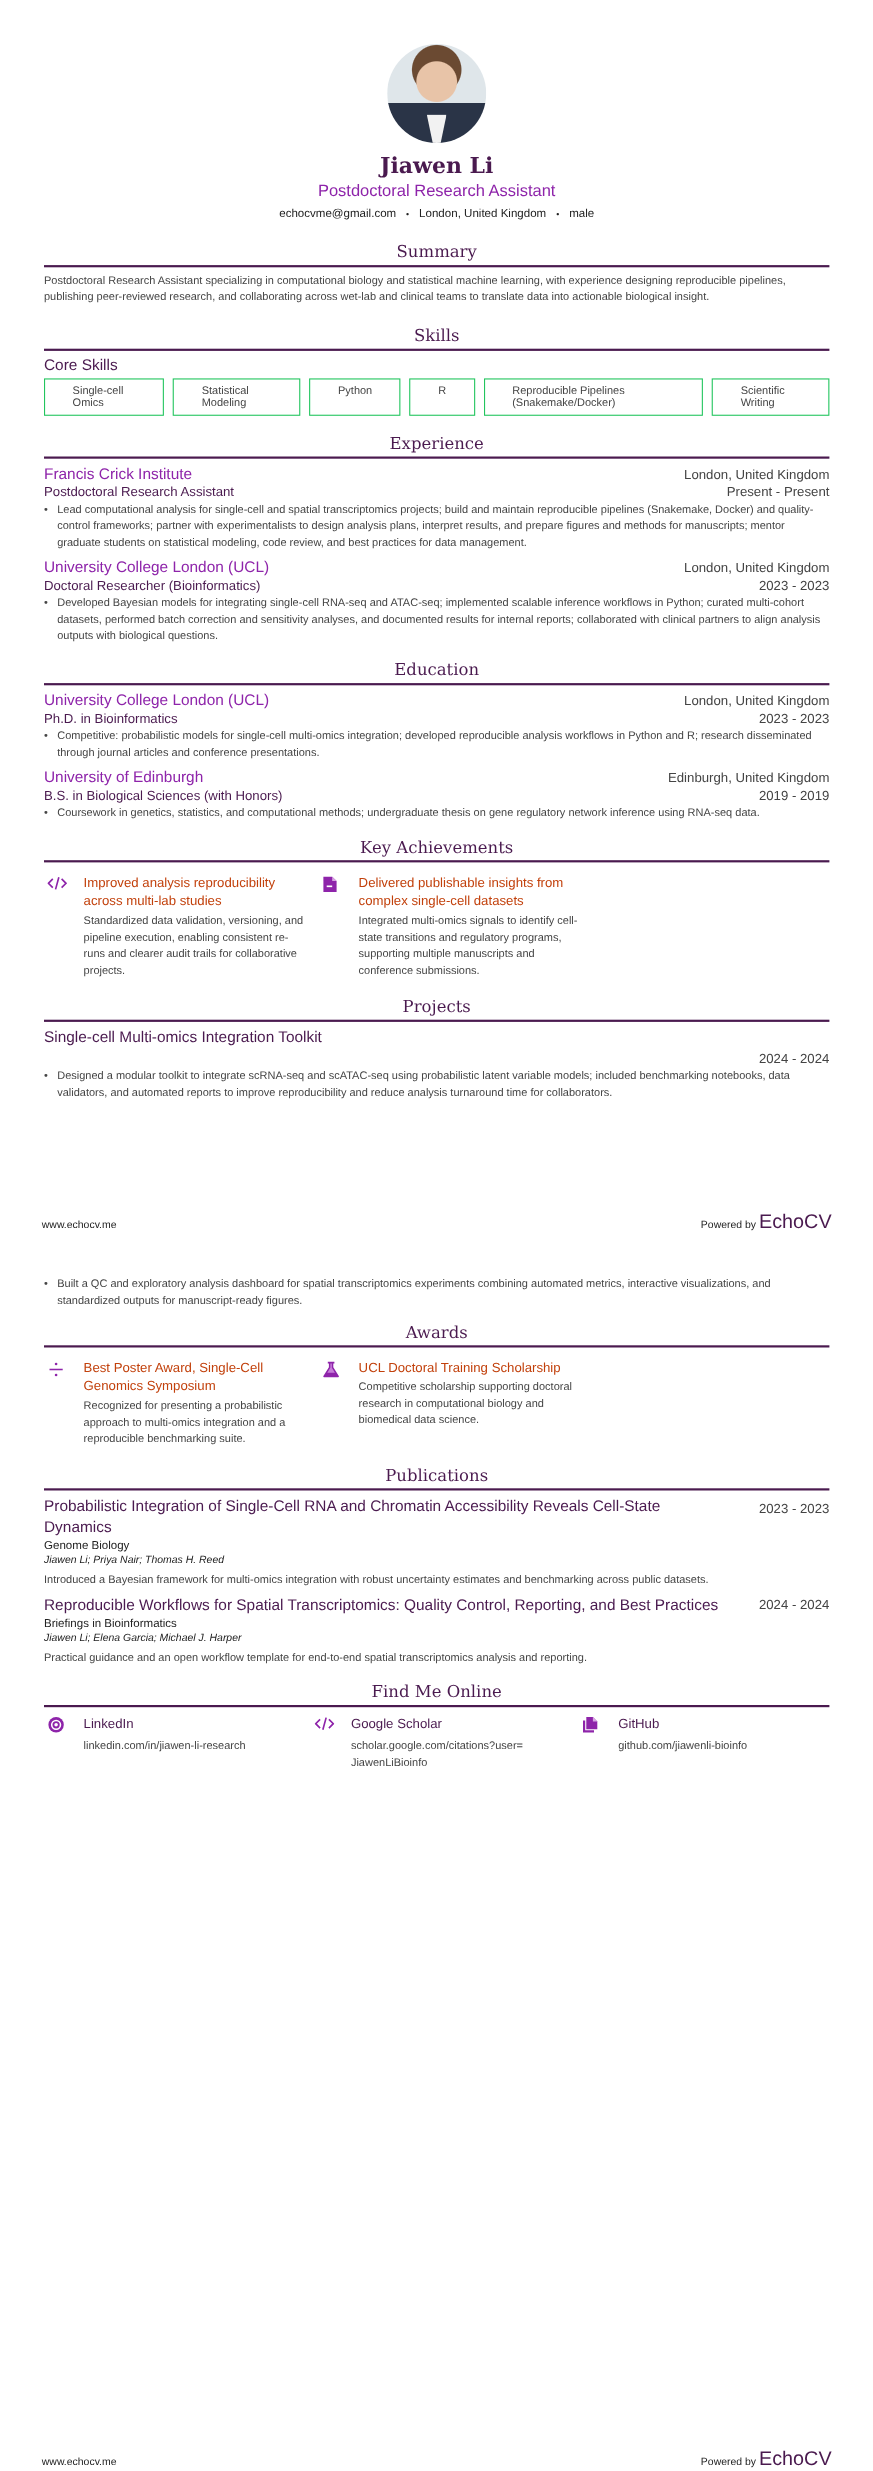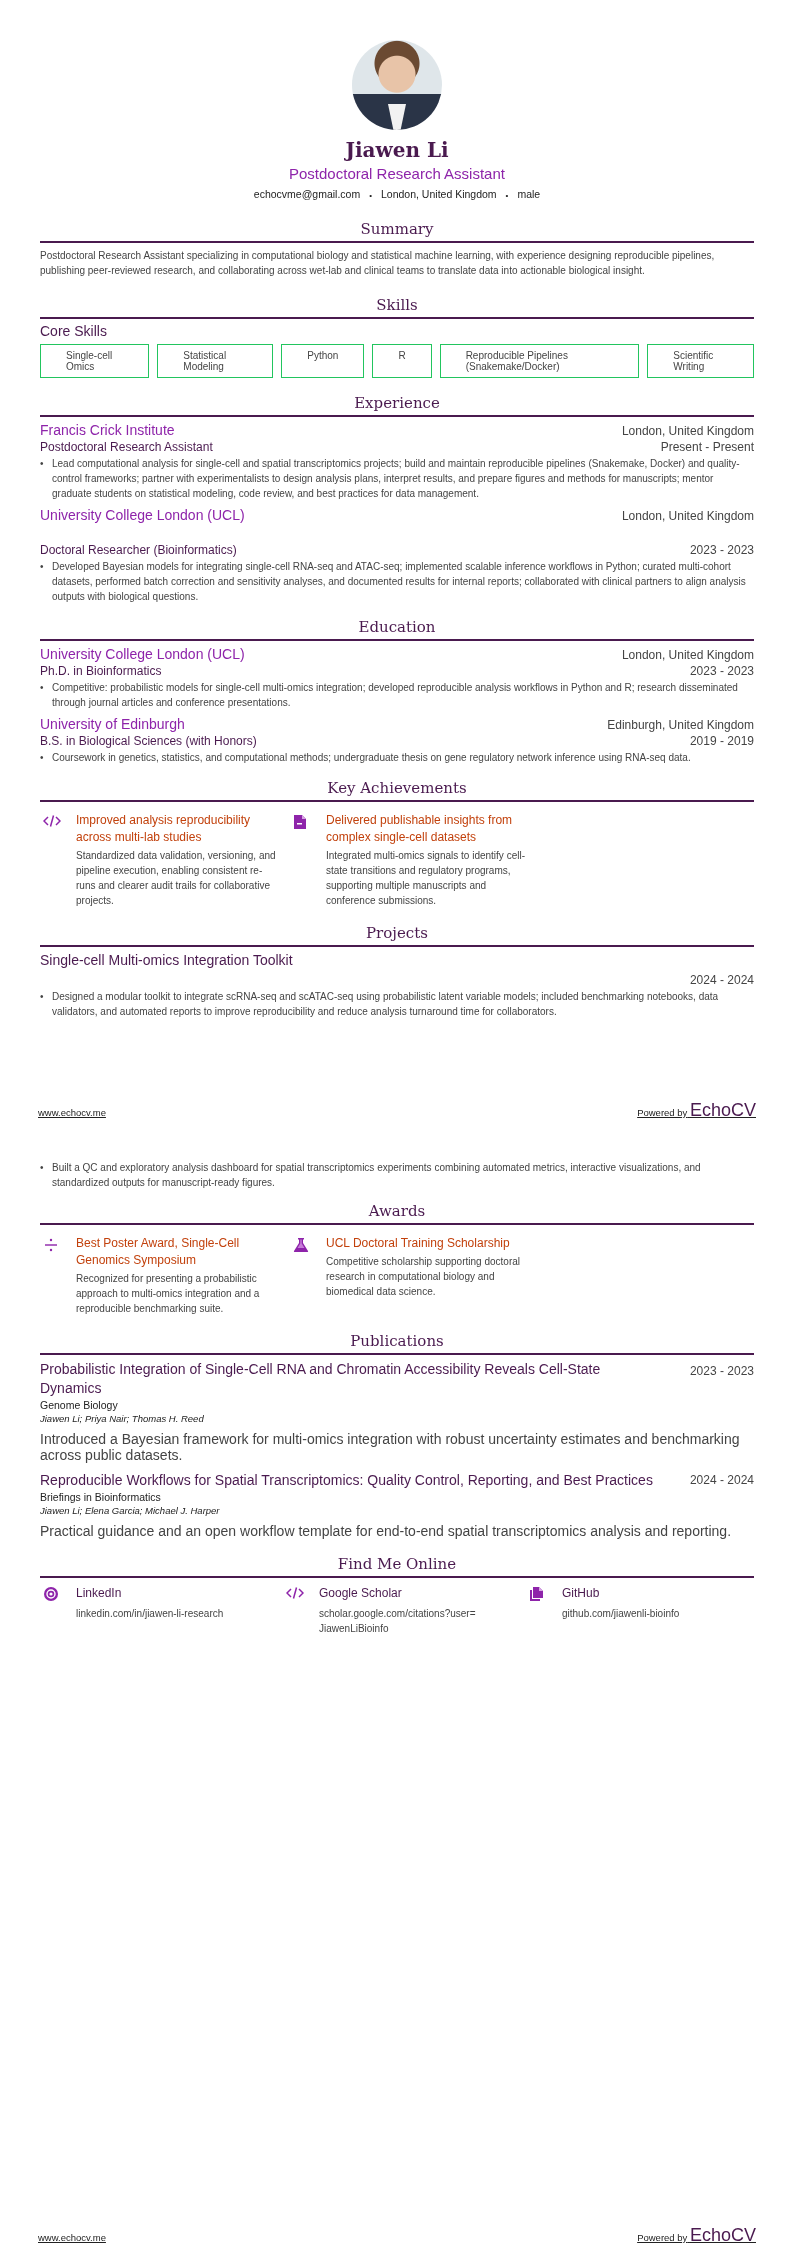--- a/index.html
+++ b/index.html
@@ -45,29 +45,29 @@
   .grid2 { display: grid; grid-template-columns: 240px 240px; column-gap: 10px; margin-top: 10px; }
   .card { display: flex; }
   .card .ic { width: 36px; flex: none; color: #8e24aa; padding-left: 3px; padding-top: 2px; }
   .card .ctitle { font-size: 12px; color: #c2410c; line-height: 17px; }
   .card .cdesc { font-size: 10px; color: #444; line-height: 15px; margin-top: 2px; }
 
   .proj-title { font-size: 14px; color: #4a1a4f; }
   .pub-title { font-size: 14px; color: #4a1a4f; line-height: 19px; }
   .pub-venue { font-size: 10.5px; color: #222; margin-top: 1px; }
   .pub-authors { font-size: 9.5px; font-style: italic; color: #222; margin-top: 2px; }
-  .pub-desc { font-size: 14px; color: #444; margin-top: 7px; }
+  .pub-desc { font-size: 10px; color: #444; margin-top: 7px; }
 
   .grid3 { display: grid; grid-template-columns: 243px 243px 243px; margin-top: 8px; }
   .link-card { display: flex; }
   .link-card .ic { width: 36px; flex: none; color: #8e24aa; padding-left: 3px; }
   .link-card .ltitle { font-size: 12px; color: #4a1a4f; }
   .link-card .lurl { font-size: 10px; color: #444; line-height: 15px; margin-top: 6px; }
 
-  .footer { position: absolute; left: 38px; right: 38px; display: flex; justify-content: space-between; align-items: baseline; font-size: 9.5px; color: #222; text-decoration: underline; }
+  .footer { position: absolute; left: 38px; right: 38px; display: flex; justify-content: space-between; align-items: baseline; font-size: 9.5px; color: #222; }
   .footer .brand { font-size: 18px; color: #4a1a4f; }
   svg { display: block; }
 </style>
 </head>
 <body>
 
 <div class="page" style="top:0;">
   <div class="header">
     <div class="avatar">
         <div class="shirt"></div>
@@ -112,21 +112,21 @@
           </div>
         <ul class="bullets">
             <li>Lead computational analysis for single-cell and spatial transcriptomics projects; build and maintain reproducible pipelines (Snakemake, Docker) and quality-control frameworks; partner with experimentalists to design analysis plans, interpret results, and prepare figures and methods for manuscripts; mentor graduate students on statistical modeling, code review, and best practices for data management.</li>
           </ul>
       </div>
       <div style="margin-top:6px;">
         <div class="entry-row">
             <span class="org">University College London (UCL)</span>
             <span class="loc">London, United Kingdom</span>
           </div>
-        <div class="entry-row" style="margin-top:20px;">
+        <div class="entry-row" style="margin-top:2px;">
             <span class="role">Doctoral Researcher (Bioinformatics)</span>
             <span class="dates">2023 - 2023</span>
           </div>
         <ul class="bullets">
             <li>Developed Bayesian models for integrating single-cell RNA-seq and ATAC-seq; implemented scalable inference workflows in Python; curated multi-cohort datasets, performed batch correction and sensitivity analyses, and documented results for internal reports; collaborated with clinical partners to align analysis outputs with biological questions.</li>
           </ul>
       </div>
     </div>
 
     <div style="margin-top:14px;">

